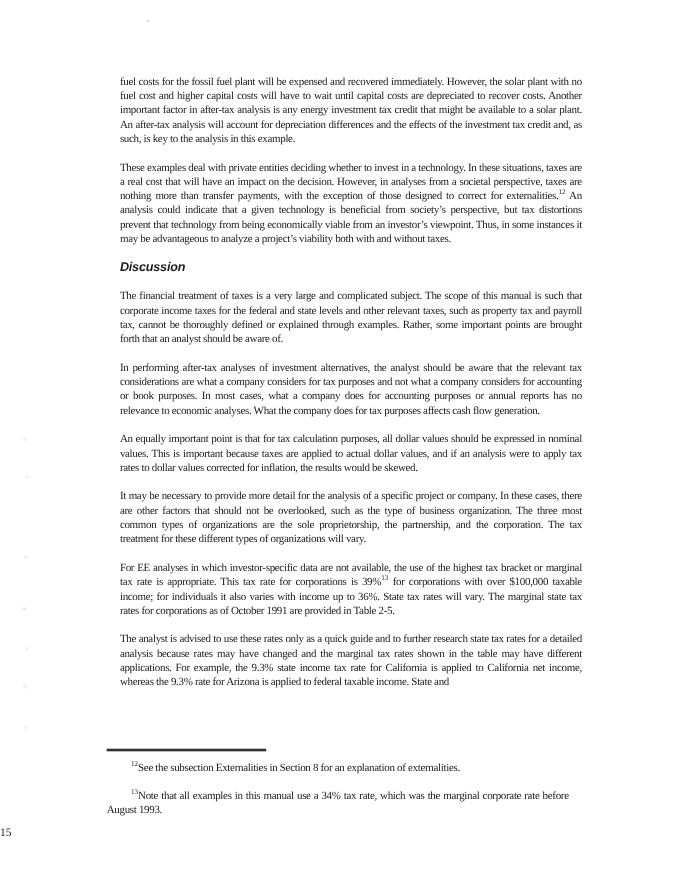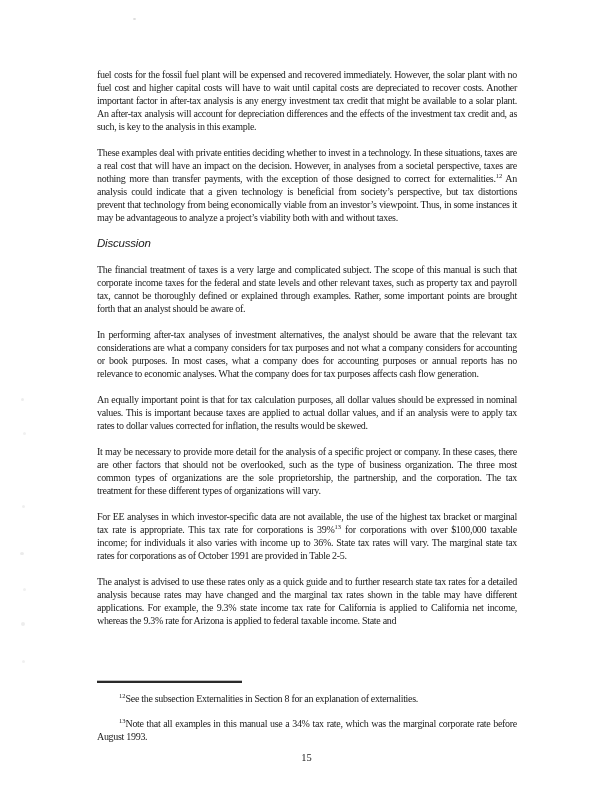--- a/index.html
+++ b/index.html
@@ -11,40 +11,40 @@
     position: relative;
     width: 613px;
     height: 793px;
     background: #ffffff;
     overflow: hidden;
     font-family: "Liberation Serif", serif;
     color: #1b1b1b;
   }
   .body-text {
     position: absolute;
-    left: 97px;
+    left: 109px;
     top: 68px;
     width: 420px;
   }
   .body-text p {
     margin: 0 0 13px 0;
     font-size: 10px;
     line-height: 13px;
     letter-spacing: -0.3px;
     text-align: justify;
   }
   sup {
     font-size: 6.5px;
     line-height: 0;
     vertical-align: super;
     letter-spacing: 0;
   }
   .section-heading {
     font-family: "Liberation Sans", sans-serif;
-    font-weight: normal;
+    font-weight: bold;
     font-style: italic;
     font-size: 11.5px;
     line-height: 13px;
     margin: 8px 0 13px 0;
     letter-spacing: -0.2px;
   }
   .footnote-area {
     position: absolute;
     left: 97px;
     top: 681px;
@@ -63,21 +63,21 @@
     line-height: 13px;
     letter-spacing: -0.3px;
     text-align: justify;
     text-indent: 22px;
   }
   .page-number {
     position: absolute;
     left: 0;
     top: 752px;
     width: 613px;
-    text-align: center;
+    text-align: left;
     font-size: 10.5px;
     letter-spacing: 0;
   }
   .speck {
     position: absolute;
     background: #9a9a9a;
     border-radius: 50%;
   }
 </style>
 </head>

